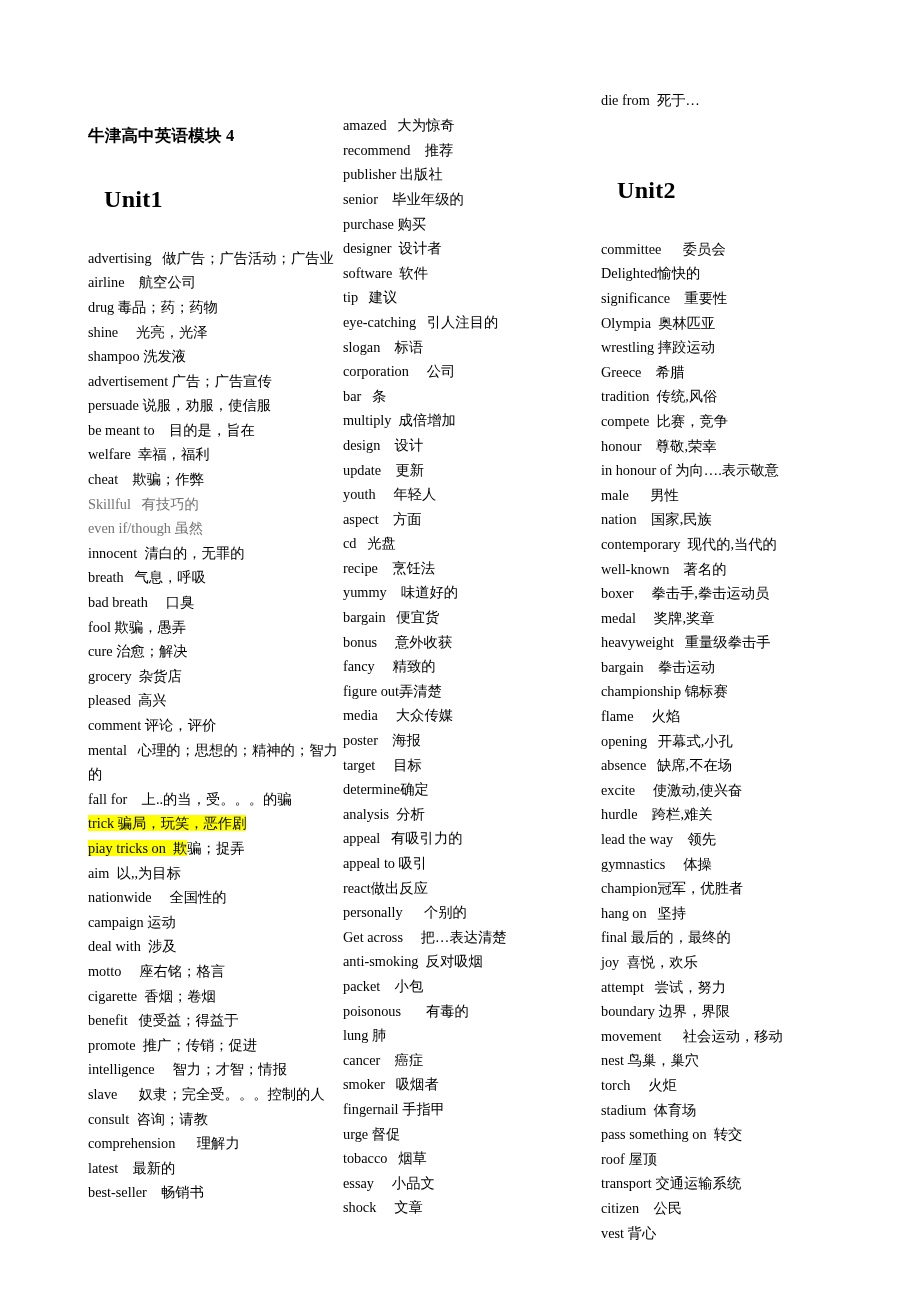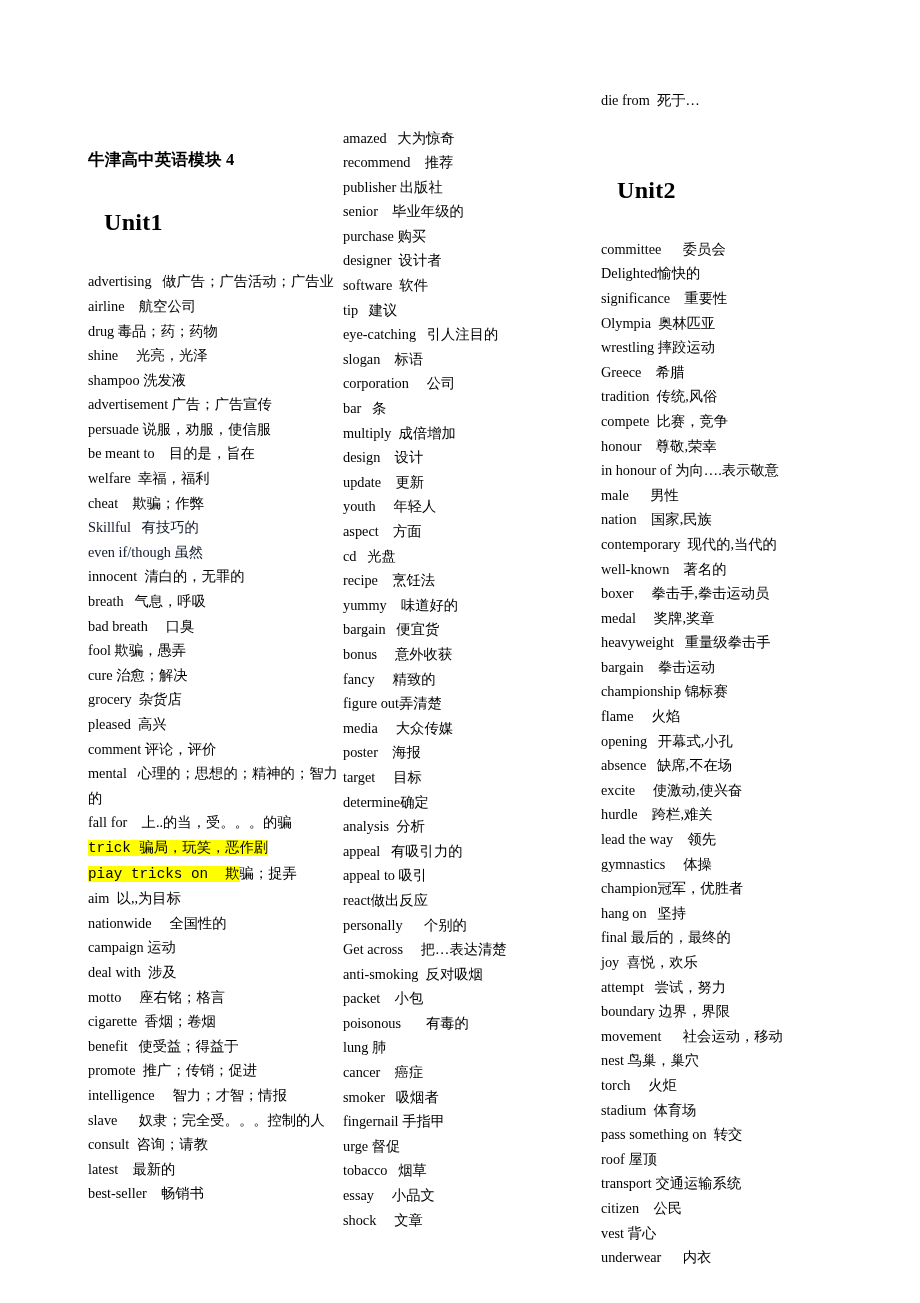--- a/index.html
+++ b/index.html
@@ -65,25 +65,24 @@
 
   .entry {
     font-size: 14.3px;
     line-height: 24.6px;
     white-space: pre-wrap;
     word-break: break-word;
     margin: 0;
     padding: 0;
   }
 
-  .entry.blue { color: #0f172a; }
+  .entry.blue { color: #737373; }
 
   .entry .hl {
     background: #ffff00;
-    font-family: Liberation Mono, monospace;
   }
 
   .blank-line {
     font-size: 14.3px;
     line-height: 24.6px;
     height: 24.6px;
   }
 </style>
 </head>
 <body>
@@ -125,20 +124,21 @@
           <div class="entry">nationwide     全国性的</div>
           <div class="entry">campaign 运动</div>
           <div class="entry">deal with  涉及</div>
           <div class="entry">motto     座右铭；格言</div>
           <div class="entry">cigarette  香烟；卷烟</div>
           <div class="entry">benefit   使受益；得益于</div>
           <div class="entry">promote  推广；传销；促进</div>
           <div class="entry">intelligence     智力；才智；情报</div>
           <div class="entry">slave      奴隶；完全受。。。控制的人</div>
           <div class="entry">consult  咨询；请教</div>
+          <div class="entry">comprehension      理解力</div>
           <div class="entry">latest    最新的</div>
           <div class="entry">best-seller    畅销书</div>
         </div>
     </div>
 
     <div class="column col2">
       <div class="entry-list">
           <div class="entry">amazed   大为惊奇</div>
           <div class="entry">recommend    推荐</div>
           <div class="entry">publisher 出版社</div>
@@ -228,18 +228,17 @@
           <div class="entry">boundary 边界，界限</div>
           <div class="entry">movement      社会运动，移动</div>
           <div class="entry">nest 鸟巢，巢穴</div>
           <div class="entry">torch     火炬</div>
           <div class="entry">stadium  体育场</div>
           <div class="entry">pass something on  转交</div>
           <div class="entry">roof 屋顶</div>
           <div class="entry">transport 交通运输系统</div>
           <div class="entry">citizen    公民</div>
           <div class="entry">vest 背心</div>
-          <div class="entry">underwear      内衣</div>
         </div>
     </div>
 
   </div>
 </div>
 
 </body></html>

